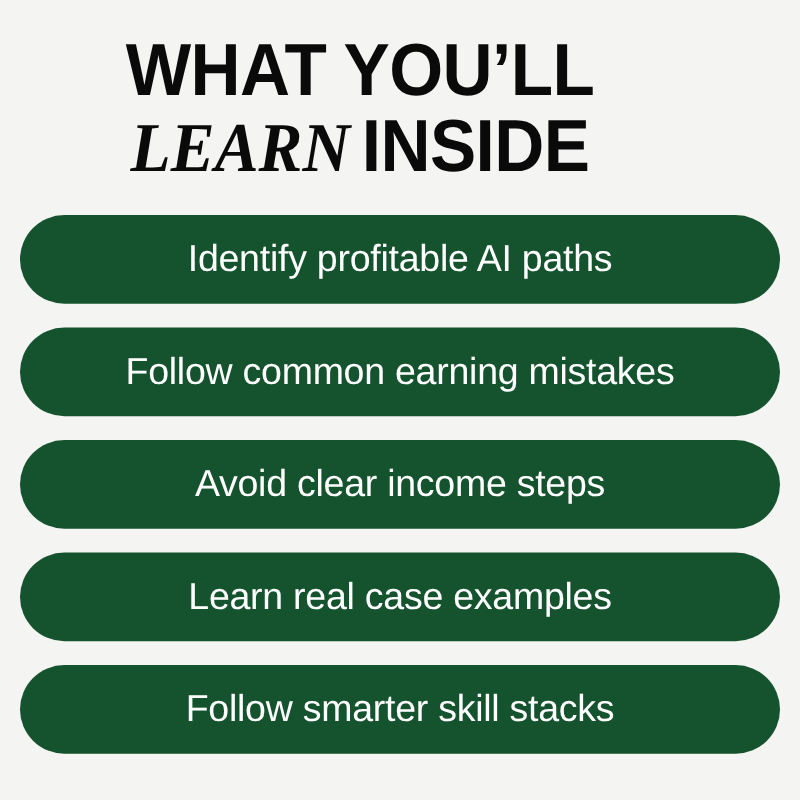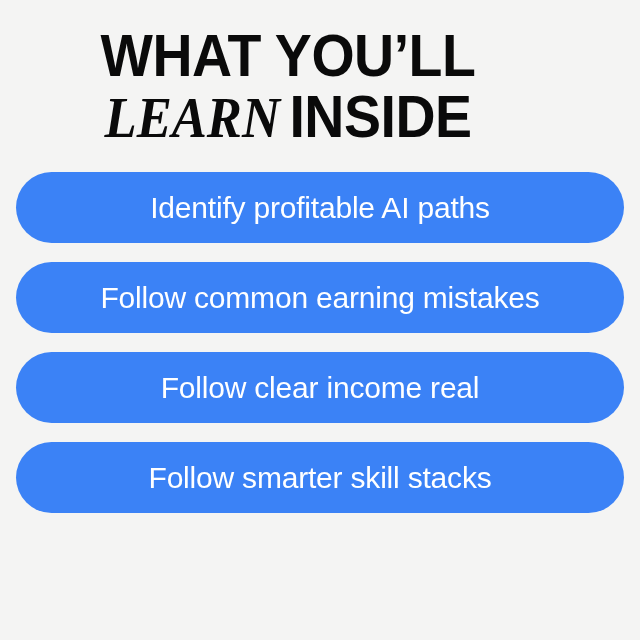--- a/index.html
+++ b/index.html
@@ -73,21 +73,21 @@
     top: 172px;
     left: 16px;
     width: 608px;
     display: flex;
     flex-direction: column;
     gap: 19px;
   }
   .pill {
     height: 71px;
     width: 608px;
-    background: #3b82f6;
+    background: #14532d;
     border-radius: 36px;
     display: flex;
     align-items: center;
     justify-content: center;
     box-sizing: border-box;
   }
   .pill-label {
     color: #ffffff;
     font-family: "Liberation Sans", sans-serif;
     font-size: 30px;
@@ -114,23 +114,26 @@
 
     <div class="pill">
       <span class="pill-label">Identify profitable AI paths</span>
     </div>
 
     <div class="pill">
       <span class="pill-label">Follow common earning mistakes</span>
     </div>
 
     <div class="pill">
-      <span class="pill-label">Follow clear income real</span>
+      <span class="pill-label">Avoid clear income steps</span>
     </div>
 
+    <div class="pill">
+      <span class="pill-label">Learn real case examples</span>
+    </div>
 
     <div class="pill">
       <span class="pill-label">Follow smarter skill stacks</span>
     </div>
 
   </div>
 
 </div>
 
 </body></html>

